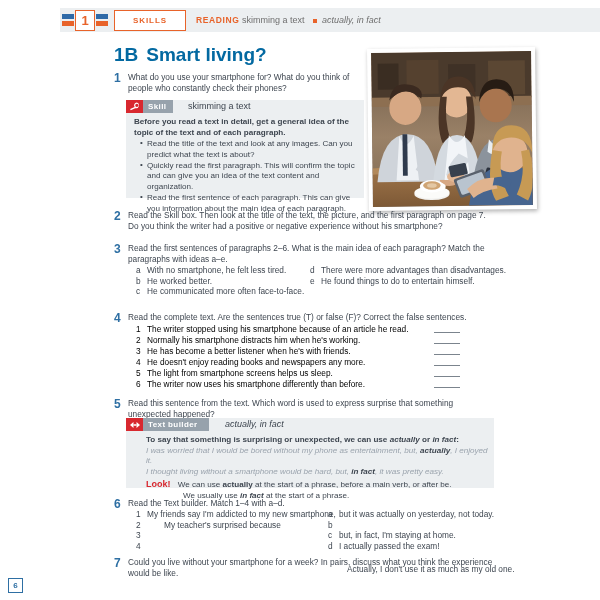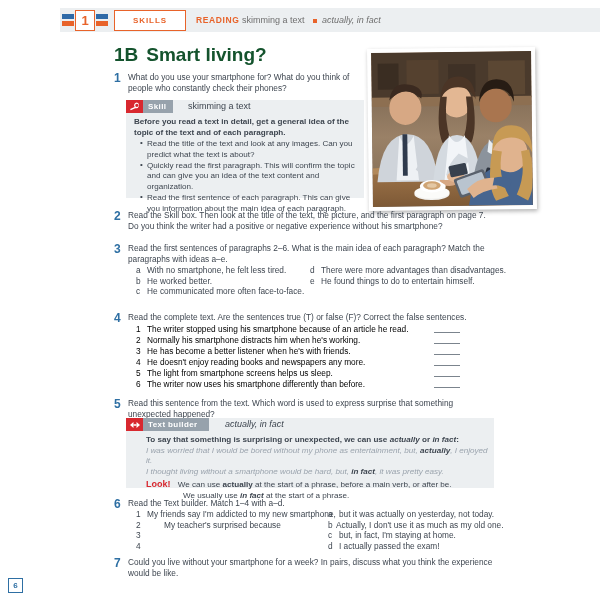--- a/index.html
+++ b/index.html
@@ -54,21 +54,21 @@
     width:4px; height:4px; background:#e8632a;
   }
   .hdr-actually {
     position:absolute; left:322px; top:15px;
     color:#6f6f6f; font-size:9px; font-style:italic;
   }
 
   
   .title {
     position:absolute; left:114px; top:44px;
-    color:#14532d; font-weight:bold; font-size:19px;
+    color:#0369a1; font-weight:bold; font-size:19px;
   }
   .title .letter { margin-right:8px; }
 
   
   .ex { position:absolute; }
   .ex-num {
     position:absolute; left:0; top:-1px;
     color:#2e6fa3; font-weight:bold; font-size:12px;
   }
   .ex-body {
@@ -395,21 +395,21 @@
       </div>
     </div>
 
     <div style="position:absolute; left:214px; top:11px; width:200px;">
       <div class="matchrow" style="height:10.5px;">
         <span class="mk" style="left:0;">a</span>
         <span class="mk" style="left:11px; white-space:nowrap;">but it was actually on yesterday, not today.</span>
       </div>
       <div class="matchrow" style="height:10.5px;">
         <span class="mk" style="left:0;">b</span>
-        <span class="mk" style="left:8px; white-space:nowrap;">Actually, I don't use it as much as my old one.</span>
+        <span class="mk" style="left:19px; white-space:nowrap;margin-top:44px;">Actually, I don't use it as much as my old one.</span>
       </div>
       <div class="matchrow" style="height:10.5px;">
         <span class="mk" style="left:0;">c</span>
         <span class="mk" style="left:11px; white-space:nowrap;">but, in fact, I'm staying at home.</span>
       </div>
       <div class="matchrow" style="height:10.5px;">
         <span class="mk" style="left:0;">d</span>
         <span class="mk" style="left:11px; white-space:nowrap;">I actually passed the exam!</span>
       </div>
     </div>

